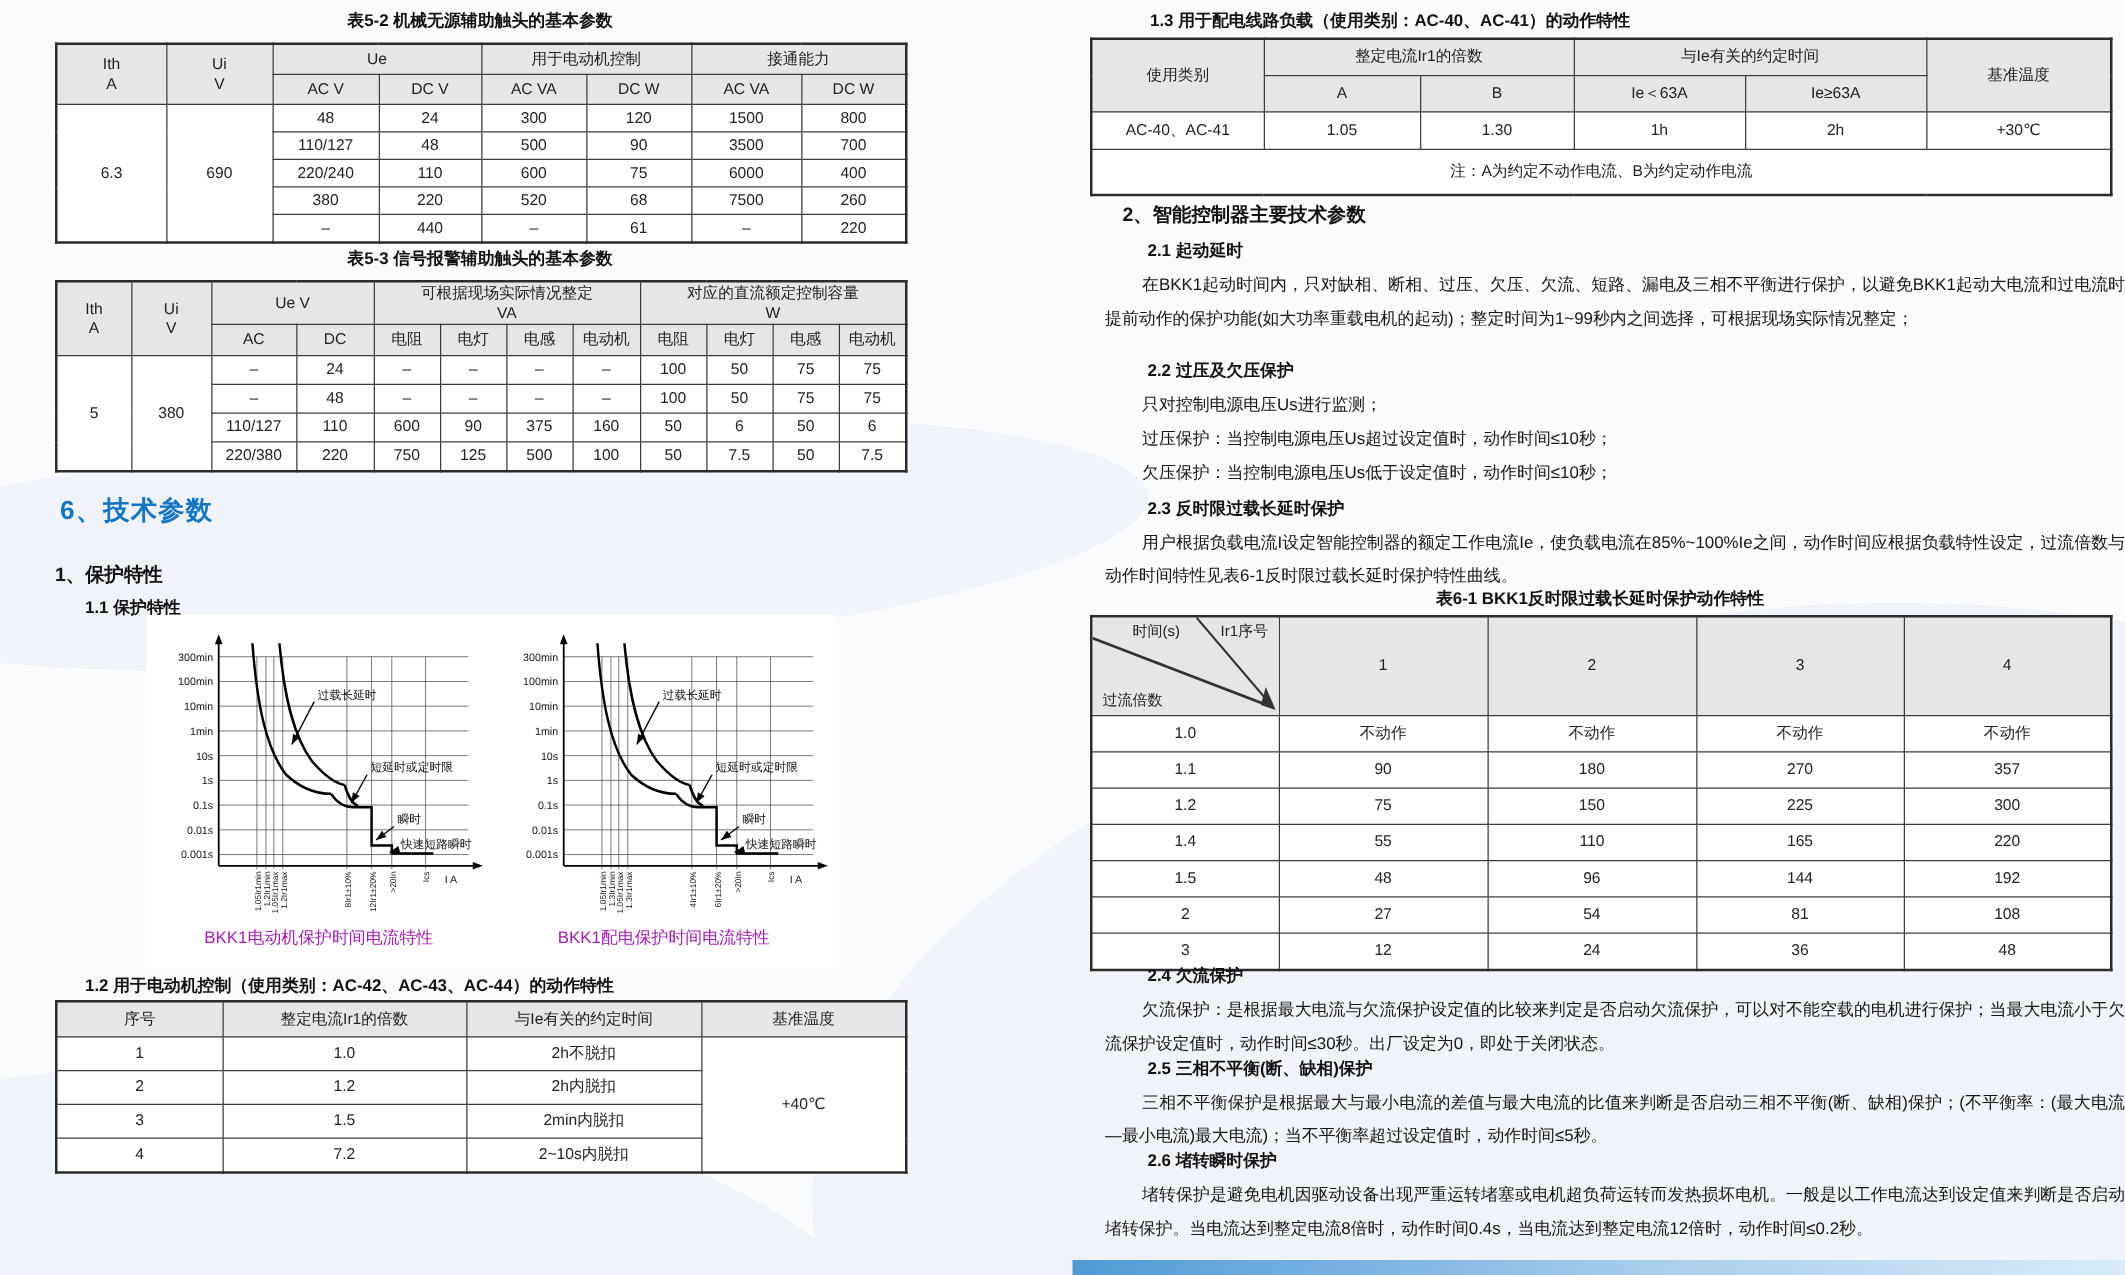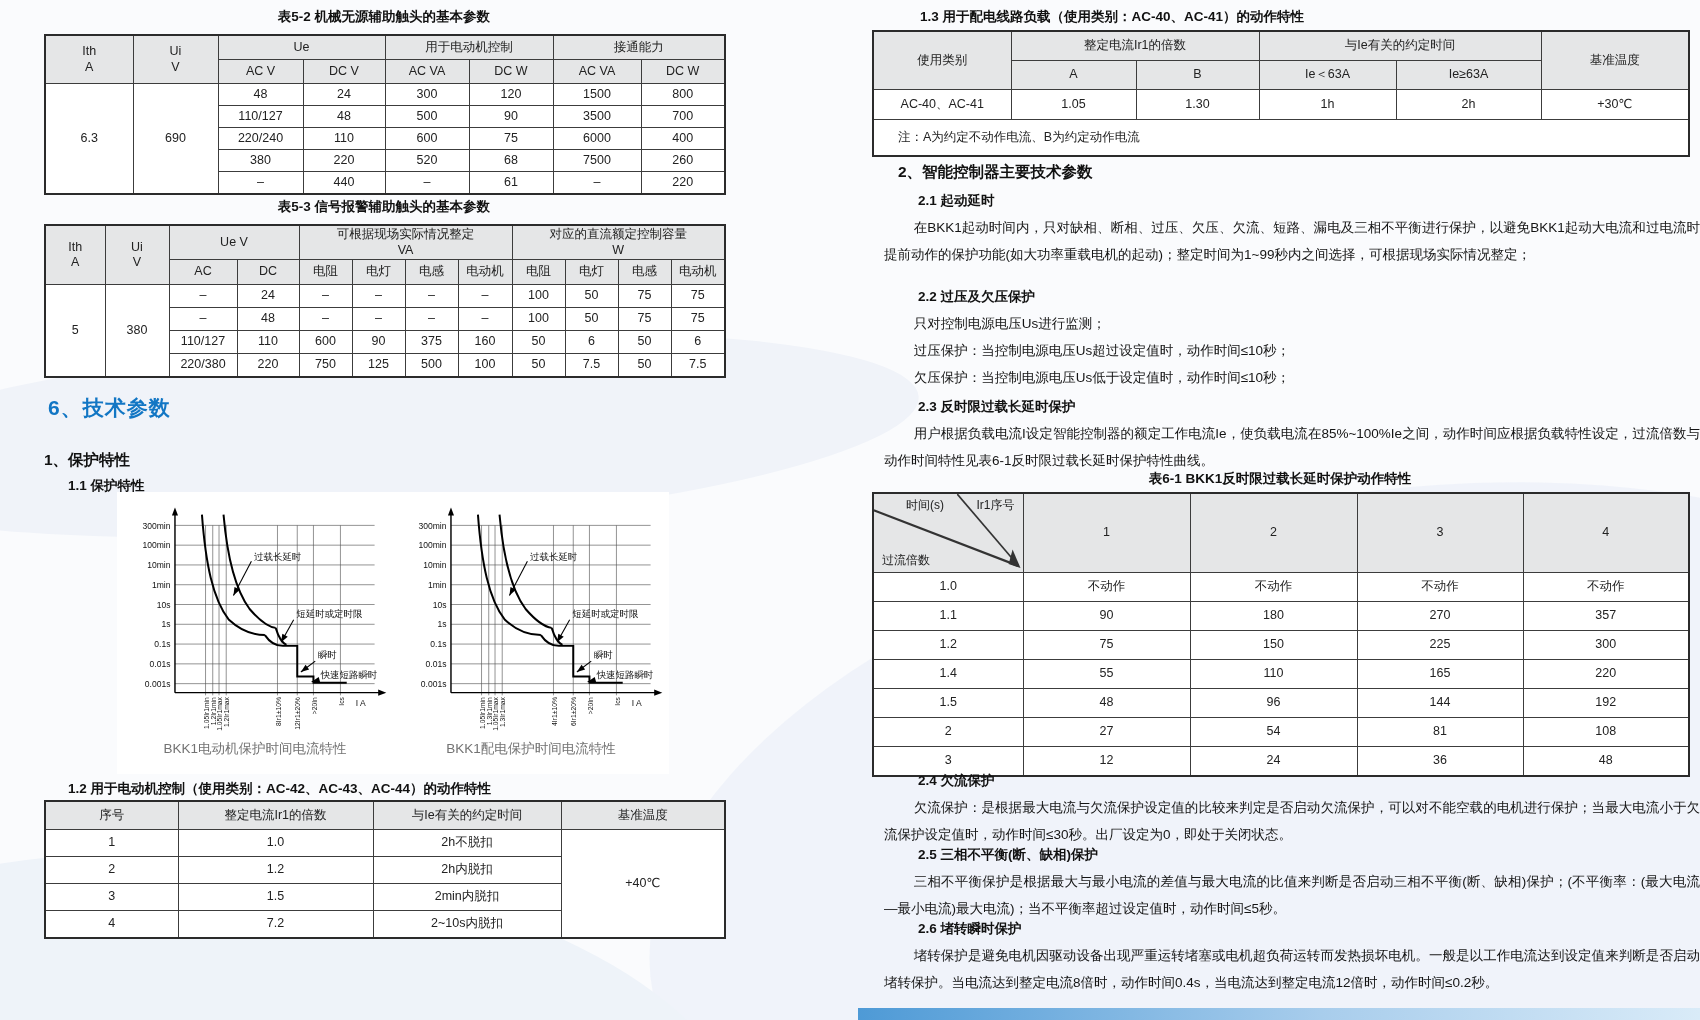--- a/index.html
+++ b/index.html
@@ -12,32 +12,32 @@
   
   table{border-collapse:collapse;table-layout:fixed;background:#fff;border:2px solid #2b2b2b;}
   td{border:1px solid #3c3c3c;text-align:center;vertical-align:middle;
      font-size:12.5px;color:#222;padding:1px 3px;white-space:pre-line;line-height:1.25;}
   thead td{background:#e5e6e7;}
   .t52 thead td{height:21px}.t52 tbody td{height:19px}
   .t53 thead td{height:22px}.t53 tbody td{height:20px}
   .t12 thead td{height:25px}.t12 tbody td{height:24px}
   .t13 thead td{height:26px}.t13 tbody td{height:27px}
   .t61 thead td{height:38px}.t61 tbody td{height:26px}
-  .note-cell{text-align:left;padding:4px 24px;}
+  .note-cell{text-align:center;padding:4px 24px;}
   
   .tbl-title{font-size:13.5px;font-weight:bold;text-align:center;color:#111;}
   .h-blue{color:#1276c4;font-size:21px;font-weight:bold;letter-spacing:1px;}
   .h-big{font-size:15.5px;font-weight:bold;color:#111;}
   .h-sub{font-size:13.5px;font-weight:bold;color:#111;}
   .para{font-size:13.5px;line-height:27px;text-align:justify;color:#141414;}
   .indent2{text-indent:2.2em;margin-left:12px;}
   
   .chart-panel{background:#fff;}
   .chart-block{position:absolute;top:10px;width:272px;text-align:center;}
-  .chart-caption{font-size:13.5px;color:#737373;margin-top:2px;}
+  .chart-caption{font-size:13.5px;color:#a21caf;margin-top:2px;}
   svg text{fill:#111;}
   
   .corner{position:relative;padding:0;}
   .corner-svg{position:absolute;left:0;top:0;width:100%;height:100%;}
   .corner span{position:absolute;font-size:12px;}
   .c-tl{left:32px;top:4px;}
   .c-tr{right:8px;top:4px;}
   .c-bl{left:8px;bottom:4px;}
   .strip{position:absolute;z-index:2;bottom:0;height:12px;
          background:linear-gradient(90deg,#4e9ad6,#a8cdec 55%,#d9ebf8);}

